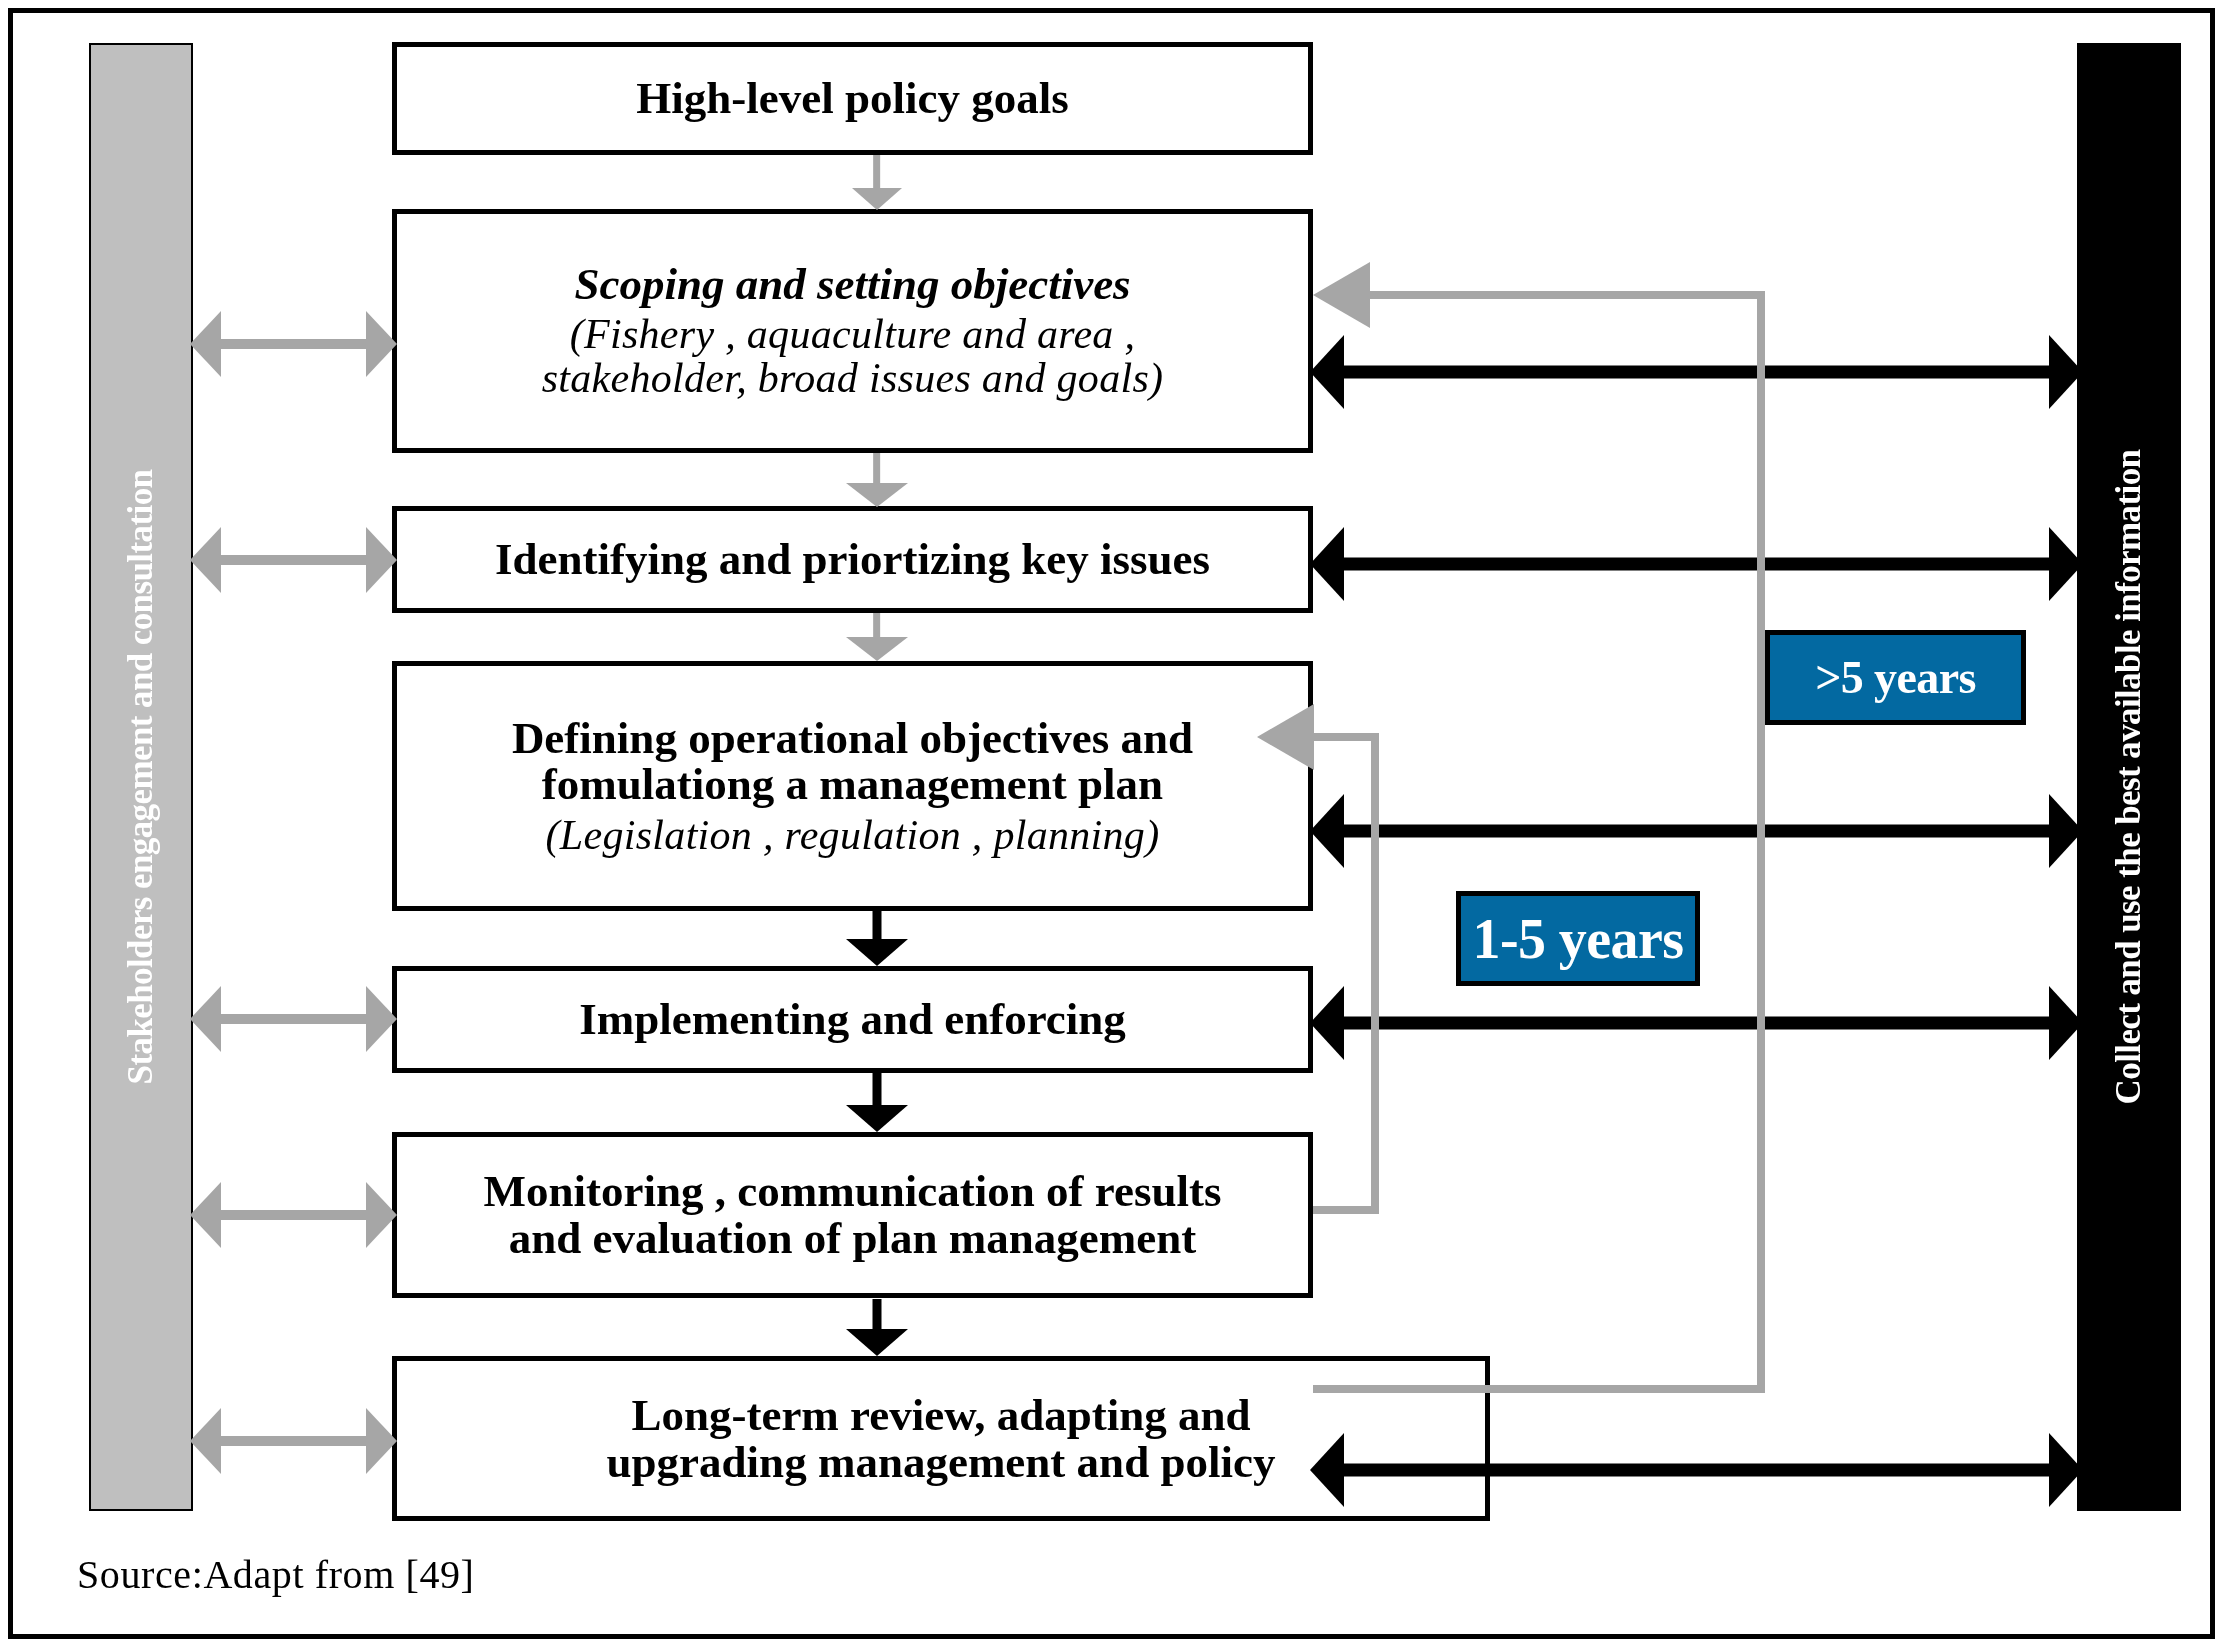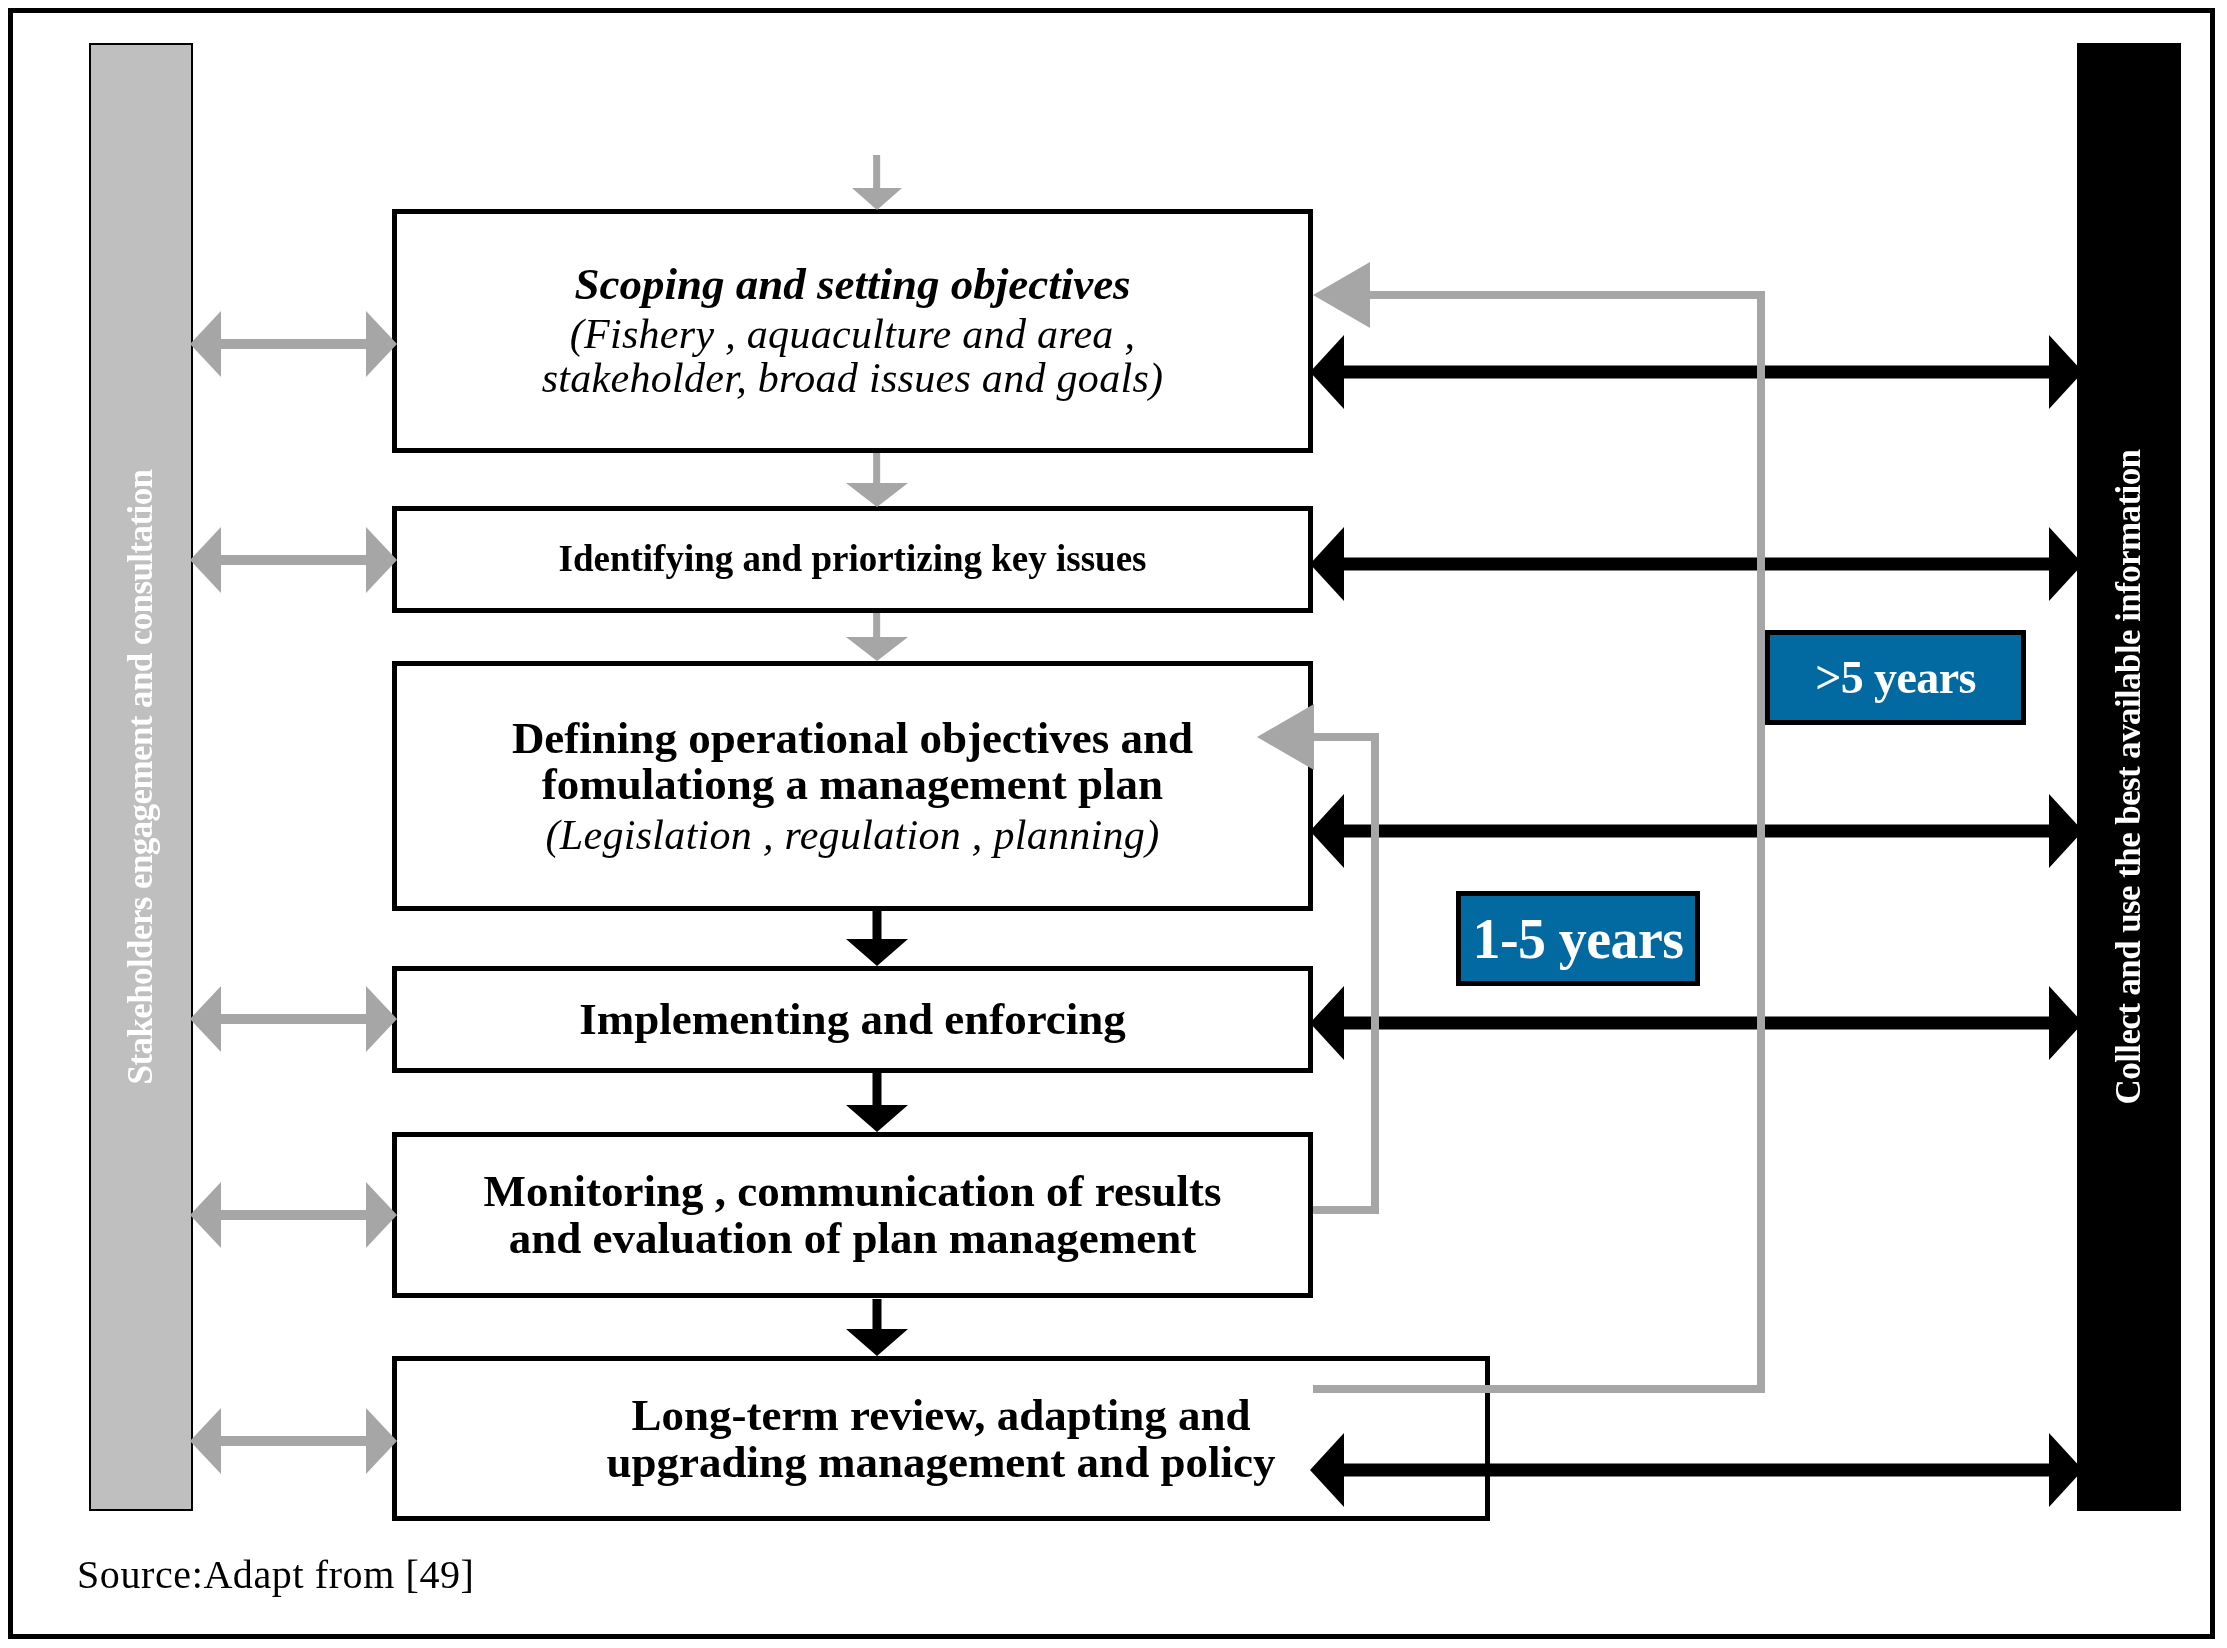--- a/index.html
+++ b/index.html
@@ -67,29 +67,32 @@
   <div class="outer-frame"></div>
 
   <div class="sidebar sidebar-left">
     <span class="sidebar-label">Stakeholders engagement and consultation</span>
   </div>
 
   <div class="sidebar sidebar-right">
     <span class="sidebar-label">Collect and use the best available information</span>
   </div>
 
+  <div class="pbox" style="left:392px;top:42px;width:921px;height:113px;">
+    <div class="ttl" style="font-size:45px;">High-level policy goals</div>
+  </div>
 
   <div class="pbox" style="left:392px;top:209px;width:921px;height:244px;">
     <div class="ttl" style="font-size:45px;font-style:italic;">Scoping and setting objectives</div>
     <div class="sub" style="font-size:42px;white-space:pre-line;margin-top:3.6px;">(Fishery , aquaculture and area ,
 stakeholder, broad issues and goals)</div>
   </div>
 
   <div class="pbox" style="left:392px;top:506px;width:921px;height:107px;">
-    <div class="ttl" style="font-size:37px;">Identifying and priortizing key issues</div>
+    <div class="ttl" style="font-size:45px;">Identifying and priortizing key issues</div>
   </div>
 
   <div class="pbox" style="left:392px;top:661px;width:921px;height:250px;">
     <div class="ttl" style="font-size:45px;white-space:pre-line;">Defining operational objectives and
 fomulationg a management plan</div>
     <div class="sub" style="font-size:42px;margin-top:4.8px;">(Legislation , regulation , planning)</div>
   </div>
 
   <div class="pbox" style="left:392px;top:966px;width:921px;height:107px;">
     <div class="ttl" style="font-size:45px;">Implementing and enforcing</div>

